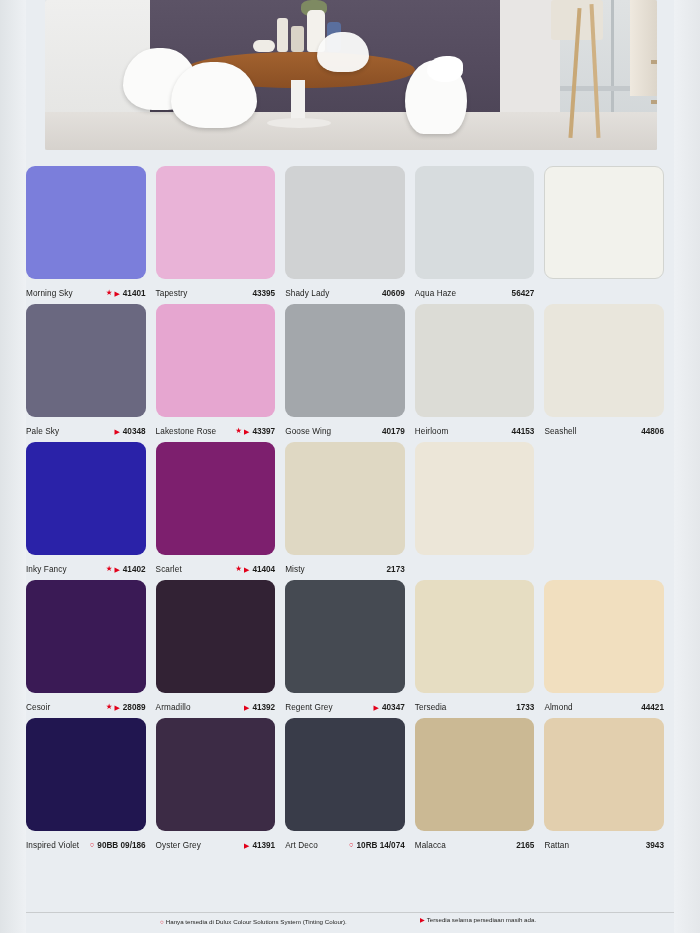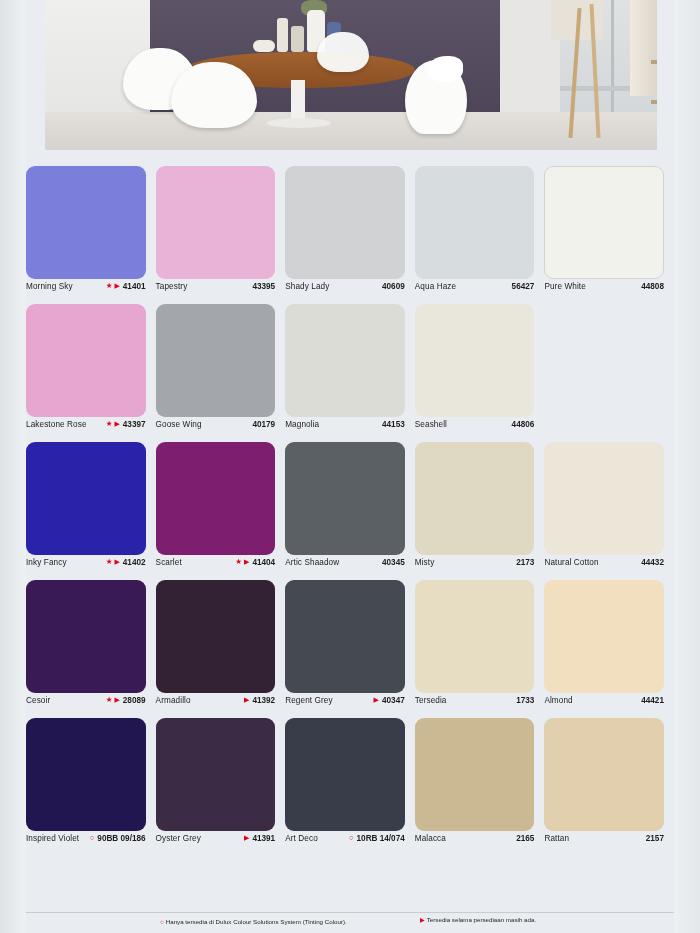--- a/index.html
+++ b/index.html
@@ -42,21 +42,21 @@
   .lamp-shade{position:absolute;left:506px;top:0px;width:52px;height:40px;background:#e7e2d8;border-radius:3px;}
   .shelf{position:absolute;left:606px;top:60px;width:54px;height:4px;background:#b9a27f;}
   .shelf2{position:absolute;left:606px;top:100px;width:54px;height:4px;background:#b9a27f;}
 
   
   .grid{position:absolute;left:26px;top:166px;width:648px;}
   .row{display:flex;gap:0;}
   .cell{width:129.6px;box-sizing:border-box;padding-right:10px;}
   .sw{height:113px;border-radius:9px;}
   .sw.white-sw{border:1px solid #d2d4d0;box-sizing:border-box;}
-  .meta{display:flex;align-items:flex-start;height:22px;padding-top:3px;}
+  .meta{display:flex;align-items:center;height:22px;padding-top:3px;}
   .nm{font-size:8.2px;color:#1d1d1b;white-space:nowrap;letter-spacing:.1px;}
   .sp{flex:1;}
   .marks{display:flex;align-items:center;gap:2px;margin-right:3px;}
   .star{color:#e2001a;font-size:7.5px;line-height:1;}
   .tri{color:#e2001a;font-size:7px;line-height:1;}
   .circ{color:#e2001a;font-size:7.5px;line-height:1;}
   .code{font-size:8.2px;font-weight:bold;color:#1d1d1b;white-space:nowrap;}
 
   
   .footer{position:absolute;left:26px;top:918px;width:648px;height:16px;}
@@ -143,29 +143,34 @@
           <div class="sw" style="background: rgb(215, 220, 222);"></div>
           <div class="meta">
             <span class="nm">Aqua Haze</span>
             <span class="sp"></span>
             <span class="marks"></span>
             <span class="code">56427</span>
           </div>
         </div>
         <div class="cell">
           <div class="sw white-sw" style="background: rgb(242, 242, 236);"></div>
-          <div class="meta">
-            <span class="nm">Pure White</span>
-            <span class="sp"></span>
-            <span class="marks"></span>
-            <span class="code">44808</span>
-          </div>
-        </div>
-      </div>
-      <div class="row">
+        </div>
+      </div>
+      <div class="row">
+        <div class="cell">
+          <div class="sw" style="background: rgb(106, 104, 128);"></div>
+          <div class="meta">
+            <span class="nm">Pale Sky</span>
+            <span class="sp"></span>
+            <span class="marks">
+              <span class="tri">▶</span>
+            </span>
+            <span class="code">40348</span>
+          </div>
+        </div>
         <div class="cell">
           <div class="sw" style="background: rgb(230, 166, 208);"></div>
           <div class="meta">
             <span class="nm">Lakestone Rose</span>
             <span class="sp"></span>
             <span class="marks">
               <span class="star">★</span>
               <span class="tri">▶</span>
             </span>
             <span class="code">43397</span>
@@ -176,21 +181,21 @@
           <div class="meta">
             <span class="nm">Goose Wing</span>
             <span class="sp"></span>
             <span class="marks"></span>
             <span class="code">40179</span>
           </div>
         </div>
         <div class="cell">
           <div class="sw" style="background: rgb(220, 220, 214);"></div>
           <div class="meta">
-            <span class="nm">Magnolia</span>
+            <span class="nm">Heirloom</span>
             <span class="sp"></span>
             <span class="marks"></span>
             <span class="code">44153</span>
           </div>
         </div>
         <div class="cell">
           <div class="sw" style="background: rgb(233, 230, 220);"></div>
           <div class="meta">
             <span class="nm">Seashell</span>
             <span class="sp"></span>
@@ -218,45 +223,30 @@
             <span class="nm">Scarlet</span>
             <span class="sp"></span>
             <span class="marks">
               <span class="star">★</span>
               <span class="tri">▶</span>
             </span>
             <span class="code">41404</span>
           </div>
         </div>
         <div class="cell">
-          <div class="sw" style="background: rgb(91, 96, 100);"></div>
-          <div class="meta">
-            <span class="nm">Artic Shaadow</span>
-            <span class="sp"></span>
-            <span class="marks"></span>
-            <span class="code">40345</span>
-          </div>
-        </div>
-        <div class="cell">
           <div class="sw" style="background: rgb(223, 216, 195);"></div>
           <div class="meta">
             <span class="nm">Misty</span>
             <span class="sp"></span>
             <span class="marks"></span>
             <span class="code">2173</span>
           </div>
         </div>
         <div class="cell">
           <div class="sw" style="background: rgb(236, 230, 216);"></div>
-          <div class="meta">
-            <span class="nm">Natural Cotton</span>
-            <span class="sp"></span>
-            <span class="marks"></span>
-            <span class="code">44432</span>
-          </div>
         </div>
       </div>
       <div class="row">
         <div class="cell">
           <div class="sw" style="background: rgb(58, 26, 85);"></div>
           <div class="meta">
             <span class="nm">Cesoir</span>
             <span class="sp"></span>
             <span class="marks">
               <span class="star">★</span>
@@ -348,21 +338,21 @@
             <span class="marks"></span>
             <span class="code">2165</span>
           </div>
         </div>
         <div class="cell">
           <div class="sw" style="background: rgb(226, 207, 174);"></div>
           <div class="meta">
             <span class="nm">Rattan</span>
             <span class="sp"></span>
             <span class="marks"></span>
-            <span class="code">2157</span>
+            <span class="code">3943</span>
           </div>
         </div>
       </div>
     </div>
 
   <div class="hr"></div>
   <div class="footer" id="footer">
       <div class="fnote f1"><span></span></div>
       <div class="fnote f2"><span class="fmark">○</span><span>Hanya tersedia di Dulux Colour Solutions System (Tinting Colour).</span></div>
       <div class="fnote f3"><span class="fmark">▶</span><span>Tersedia selama persediaan masih ada.</span></div>

